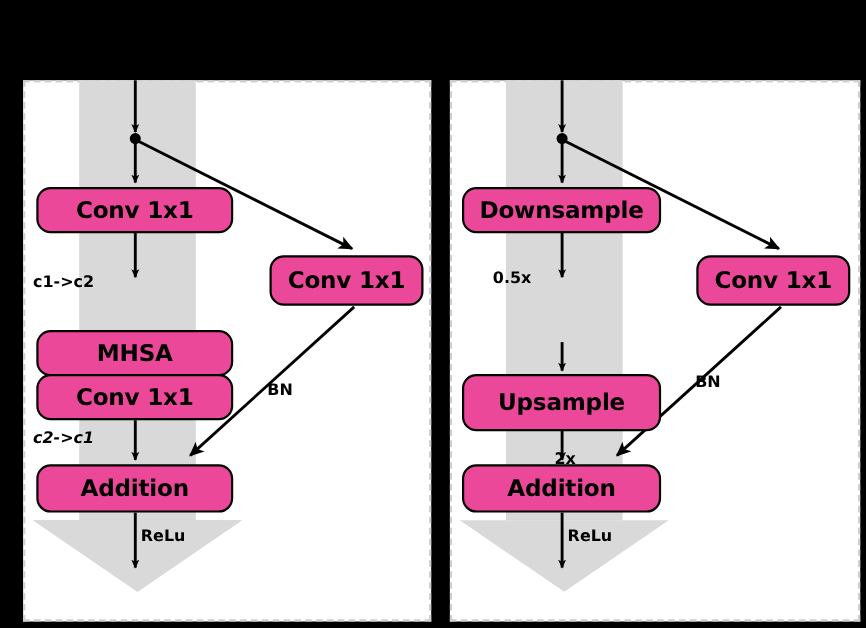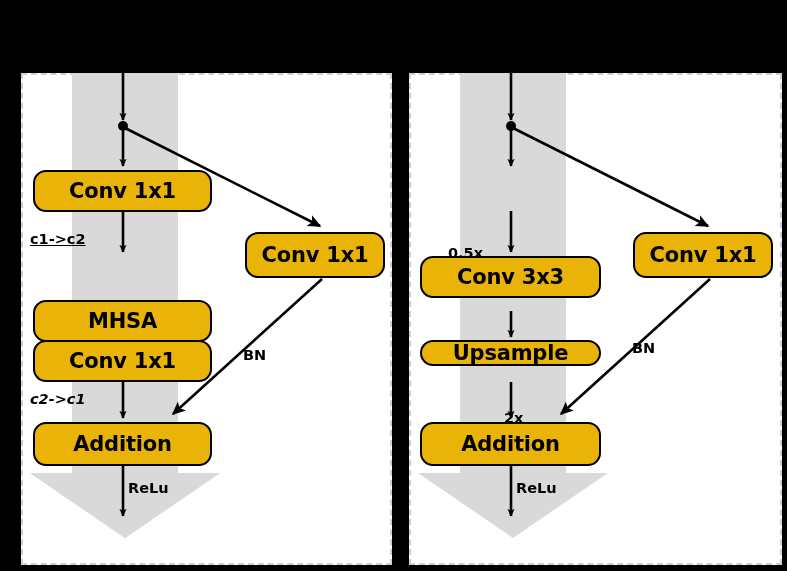--- a/index.html
+++ b/index.html
@@ -34,21 +34,21 @@
   .svg-layer {
     position: absolute;
     left: 0; top: 0;
     width: 787px;
     height: 571px;
     pointer-events: none;
   }
 
   .node-box {
     position: absolute;
-    background: #eab308;
+    background: #ec4899;
     border: 2.5px solid #000000;
     border-radius: 13px;
     box-sizing: border-box;
     display: flex;
     align-items: center;
     justify-content: center;
     font-size: 21px;
     font-weight: bold;
     color: #000000;
     letter-spacing: -0.2px;
@@ -108,21 +108,21 @@
   <div class="node-box" style="left:33px;  top:340px; width:179px; height:42px;">
     <span>Conv 1x1</span>
   </div>
   <div class="node-box" style="left:33px;  top:422px; width:179px; height:44px;">
     <span>Addition</span>
   </div>
   <div class="node-box" style="left:245px; top:232px; width:140px; height:46px;">
     <span>Conv 1x1</span>
   </div>
 
-  <div class="edge-label" style="left:30px; top:232px;text-decoration:underline;">c1-&gt;c2</div>
+  <div class="edge-label" style="left:30px; top:250px;">c1-&gt;c2</div>
   <div class="edge-label" style="left:30px; top:392px;font-style:italic;">c2-&gt;c1</div>
   <div class="edge-label" style="left:243px; top:348px;">BN</div>
   <div class="edge-label" style="left:128px; top:481px;">ReLu</div>
 
   <div class="panel" id="panel-right"></div>
 
   <svg class="svg-layer" viewBox="0 0 787 571" width="787" height="571" xmlns="http://www.w3.org/2000/svg">
     <g>
       <rect x="460" y="73" width="106" height="400" fill="#d9d9d9"></rect>
       <path d="M418,473 L608,473 L513,538 Z" fill="#d9d9d9"></path>
@@ -133,24 +133,24 @@
     <line x1="511" y1="126" x2="511" y2="166" stroke="#000" stroke-width="2.6" marker-end="url(#ah)"></line>
     <line x1="511" y1="211" x2="511" y2="252" stroke="#000" stroke-width="2.6" marker-end="url(#ah)"></line>
     <line x1="511" y1="311" x2="511" y2="337" stroke="#000" stroke-width="2.6" marker-end="url(#ah)"></line>
     <line x1="511" y1="382" x2="511" y2="418" stroke="#000" stroke-width="2.6" marker-end="url(#ah)"></line>
     <line x1="511" y1="466" x2="511" y2="516" stroke="#000" stroke-width="2.6" marker-end="url(#ah)"></line>
 
     <line x1="513" y1="128" x2="708" y2="226" stroke="#000" stroke-width="2.6" marker-end="url(#ahbig)"></line>
     <line x1="710" y1="279" x2="561" y2="414" stroke="#000" stroke-width="2.6" marker-end="url(#ahbig)"></line>
   </svg>
 
-  <div class="node-box" style="left:420px; top:256px; width:181px; height:42px;">
-    <span>Conv 3x3</span>
+  <div class="node-box" style="left:420px; top:170px; width:181px; height:42px;">
+    <span>Downsample</span>
   </div>
-  <div class="node-box" style="left:420px; top:340px; width:181px; height:26px;">
+  <div class="node-box" style="left:420px; top:340px; width:181px; height:52px;">
     <span>Upsample</span>
   </div>
   <div class="node-box" style="left:420px; top:422px; width:181px; height:44px;">
     <span>Addition</span>
   </div>
   <div class="node-box" style="left:633px; top:232px; width:140px; height:46px;">
     <span>Conv 1x1</span>
   </div>
 
   <div class="edge-label" style="left:448px; top:232px;margin-top:14px;">0.5x</div>

